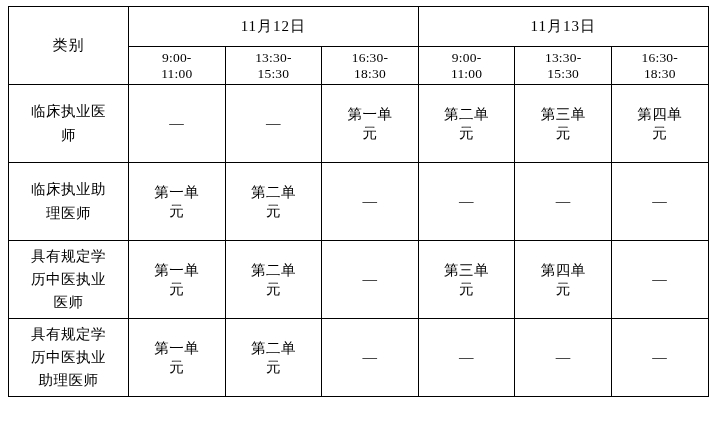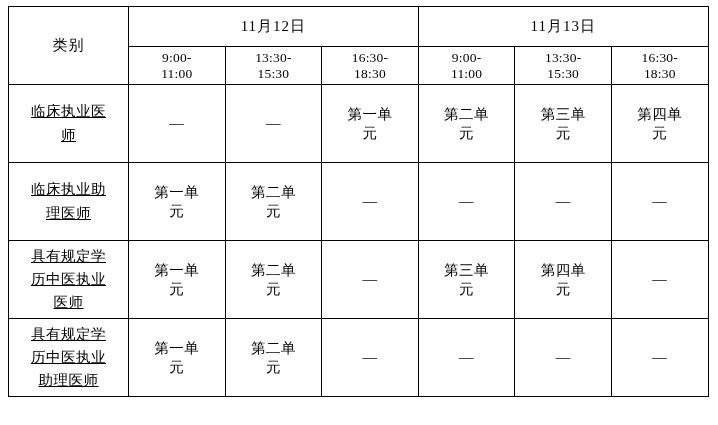--- a/index.html
+++ b/index.html
@@ -53,21 +53,20 @@
     font-family: "Liberation Serif", "DejaVu Serif", serif;
     margin-left: 12px;
   }
   tbody tr { height: 78px; }
   tbody td { font-size: 14.5px; }
   td.cat {
     font-size: 14.5px;
     letter-spacing: 0.5px;
     line-height: 1.6;
     padding: 2px 8px;
-    text-decoration: underline;
   }
   td.val {
     font-size: 14.5px;
     letter-spacing: 0.5px;
   }
 </style>
 </head>
 <body>
 
 <div class="sheet">

